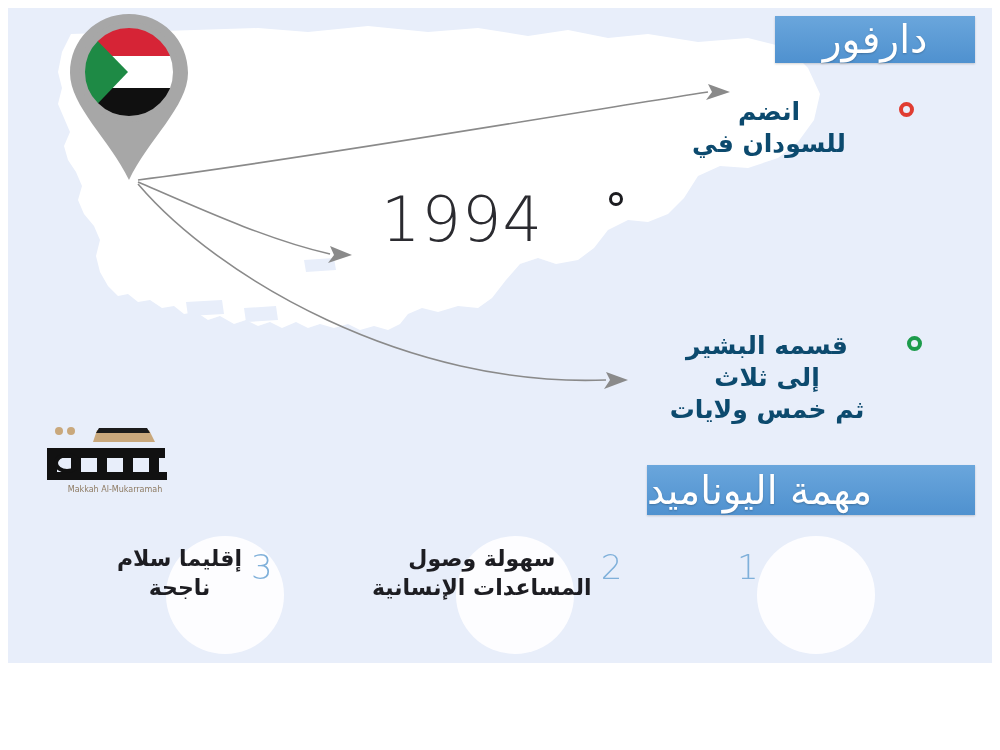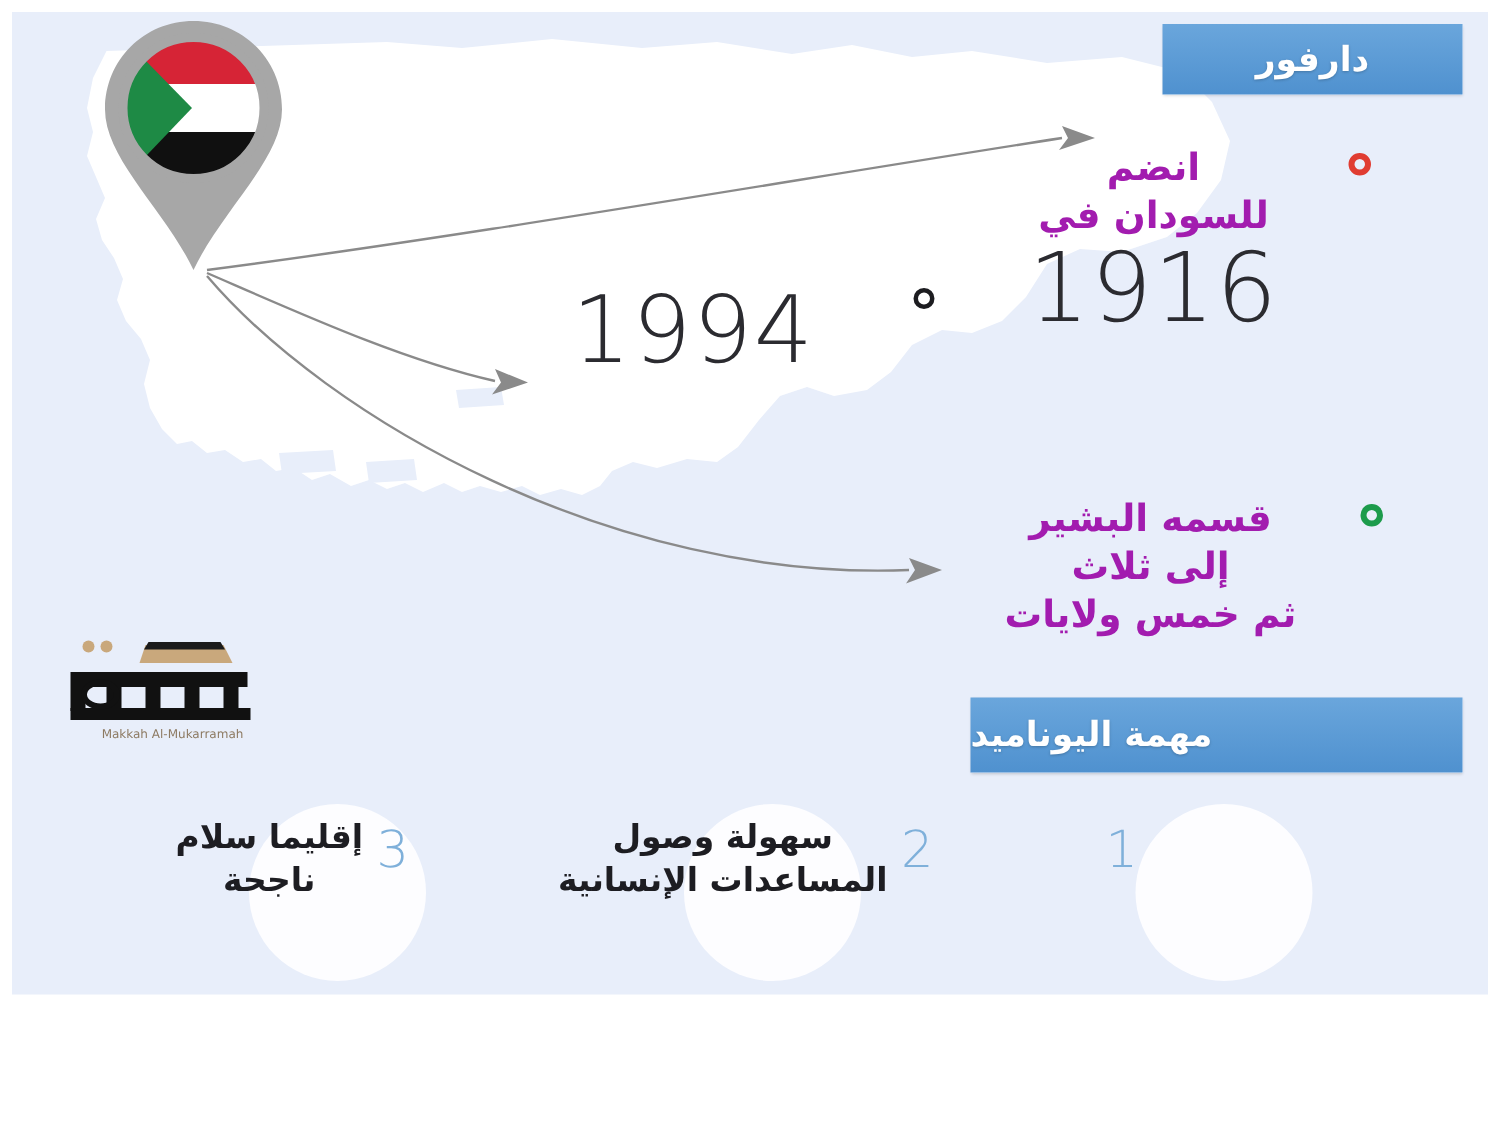--- a/index.html
+++ b/index.html
@@ -49,22 +49,22 @@
   .bar {
     position: absolute;
     background: linear-gradient(180deg, #6aa6dc 0%, #4f91cf 100%);
     box-shadow: 0 1px 2px rgba(0,0,0,0.18);
     display: flex;
     align-items: center;
     justify-content: center;
   }
   .bar-label {
     color: #ffffff;
-    font-size: 23px;
-    font-weight: bold;
+    font-size: 39px;
+    font-weight: normal;
     letter-spacing: 1.5px;
     text-shadow: 0 1px 2px rgba(0,0,0,0.22);
     white-space: nowrap;
   }
   #bar-darfur {
     right: 17px;
     top: 8px;
     width: 200px;
     height: 47px;
   }
@@ -79,21 +79,21 @@
   
   .fact {
     position: absolute;
     text-align: center;
     color: #1f1f24;
   }
   .fact .lines {
     font-size: 25px;
     line-height: 1.28;
     font-weight: 600;
-    color: #a21caf;
+    color: #0c4a6e;
     white-space: pre-line;
   }
   .fact .year {
     font-size: 64px;
     line-height: 0.98;
     font-weight: 300;
     color: #2b2b30;
     letter-spacing: 1px;
     margin-top: 2px;
     direction: ltr;
@@ -226,21 +226,20 @@
   </svg>
 
   <div class="bar" id="bar-darfur">
     <span class="bar-label">دارفور</span>
   </div>
 
   <div class="fact" id="fact-join">
     <span class="bullet" style="right:-30px; top:6px;"></span>
     <div class="lines">انضم
 للسودان في</div>
-    <div class="year">1916</div>
   </div>
 
   <div class="fact" id="fact-region">
     <span class="bullet dark" style="right:-26px; top:4px;"></span>
     <div class="year">1994</div>
   </div>
 
   <div class="fact" id="fact-split">
     <span class="bullet green" style="right:-30px; top:6px;"></span>
     <div class="lines">قسمه البشير

